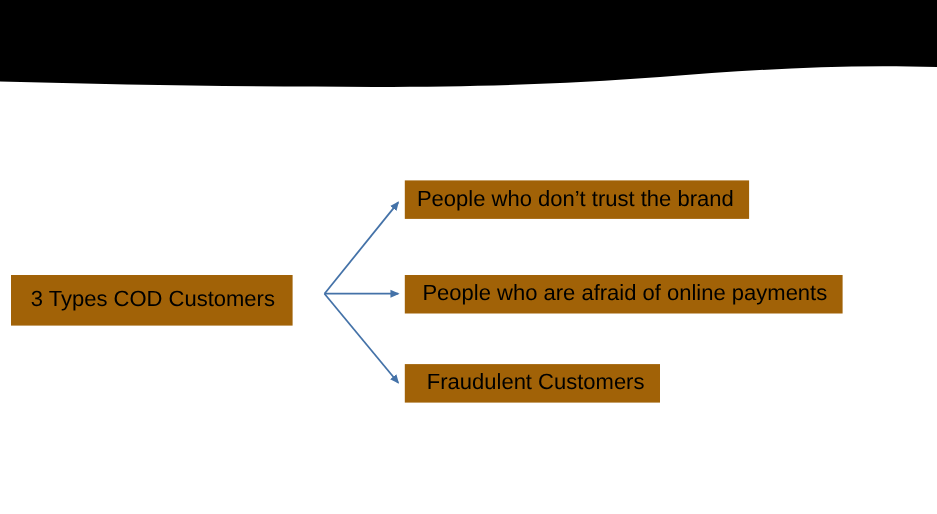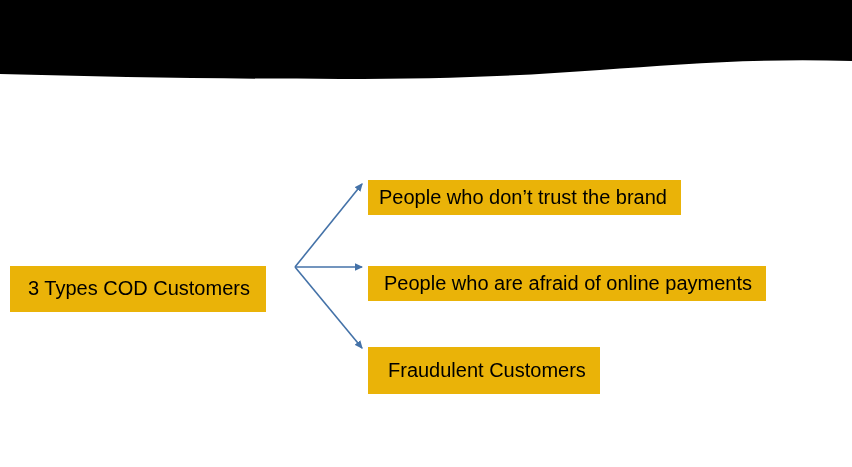--- a/index.html
+++ b/index.html
@@ -43,30 +43,29 @@
     top: 0;
     width: 852px;
     height: 467px;
     display: block;
     pointer-events: none;
   }
 
   
   .hl-box {
     position: absolute;
-    background: #eab308;
+    background: #a16207;
     color: #000000;
     font-family: "Liberation Sans", sans-serif;
     font-size: 20px;
     line-height: 1;
     white-space: nowrap;
     display: flex;
     align-items: center;
     box-sizing: border-box;
-    margin-top: 16px;
   }
 
   #box-source {
     left: 10px;
     top: 250px;
     height: 46px;
     padding: 0 16px 0 18px;
   }
 
   #box-target-0 {
@@ -80,21 +79,21 @@
     left: 368px;
     top: 250px;
     height: 35px;
     padding: 0 14px 0 16px;
     text-align: center;
   }
 
   #box-target-2 {
     left: 368px;
     top: 331px;
-    height: 47px;
+    height: 35px;
     padding: 0 14px 0 20px;
   }
 
   .hl-text {
     display: block;
     position: relative;
     top: -1px;
   }
 </style>
 </head>

